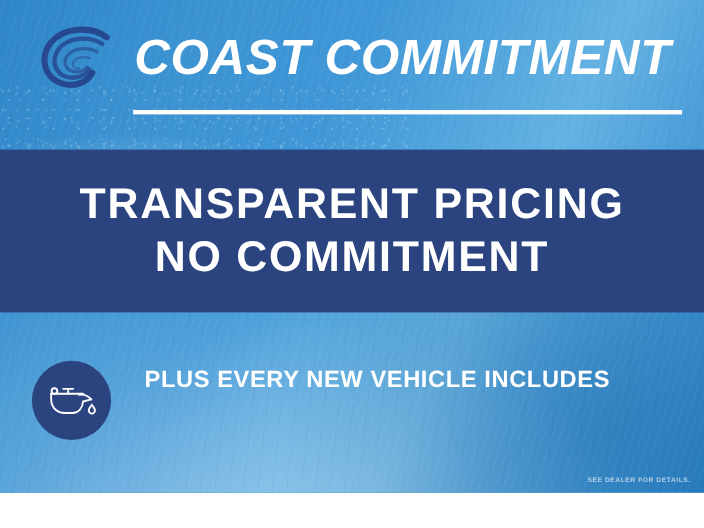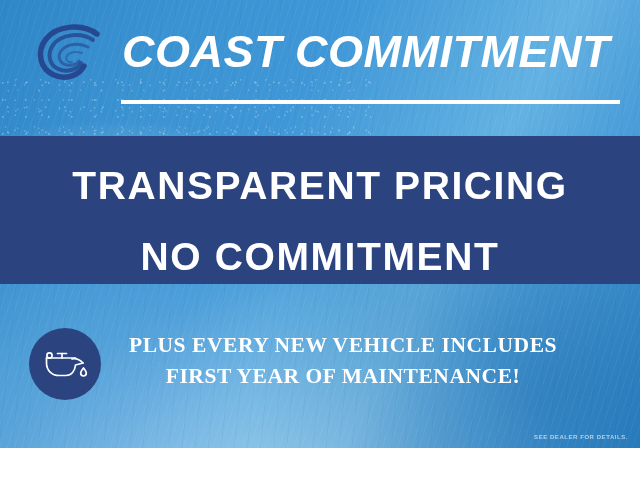--- a/index.html
+++ b/index.html
@@ -193,21 +193,20 @@
   }
   .pricing-line {
     color: #ffffff;
     font-family: "Liberation Sans", sans-serif;
     font-weight: bold;
     font-size: 39px;
     letter-spacing: 1.6px;
     line-height: 1.18;
     white-space: nowrap;
     text-align: center;
-    margin-top: 23px;
   }
 
   
   .offer {
     position: absolute;
     left: 0;
     top: 316px;
     width: 640px;
     height: 104px;
     display: flex;
@@ -229,21 +228,21 @@
 
   .offer-text {
     position: absolute;
     left: 108px;
     top: 14px;
     width: 470px;
     text-align: center;
   }
   .offer-line {
     color: #ffffff;
-    font-family: Liberation Serif, serif;
+    font-family: Liberation Sans, sans-serif;
     font-weight: bold;
     font-size: 21.5px;
     letter-spacing: 0.55px;
     line-height: 1.42;
     white-space: nowrap;
   }
 
   
   .disclaimer {
     position: absolute;
@@ -312,19 +311,18 @@
           <circle cx="7.5" cy="9.5" r="2.6"></circle>
 
           <path d="M41.5 22 C43.4 24.3, 44.3 25.7, 44.3 27.1 C44.3 28.7, 43 30, 41.5 30
                    C40 30, 38.7 28.7, 38.7 27.1 C38.7 25.7, 39.6 24.3, 41.5 22 Z"></path>
         </g>
       </svg>
     </div>
 
     <div class="offer-text">
       <div class="offer-line">PLUS EVERY NEW VEHICLE INCLUDES</div>
-      <div class="offer-line">FIRST YEAR OF MAINTENANCE!</div>
     </div>
   </div>
 
   <div class="disclaimer">SEE DEALER FOR DETAILS.</div>
 
 </div>
 
 </body></html>

